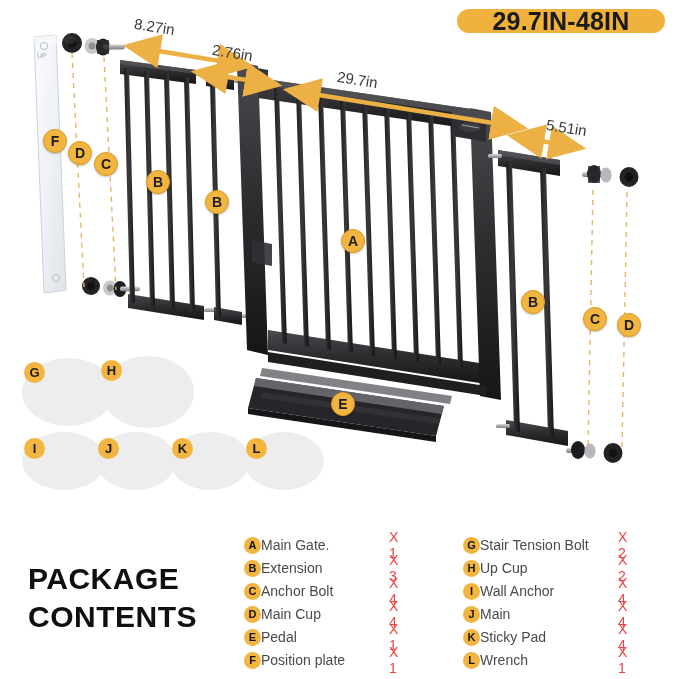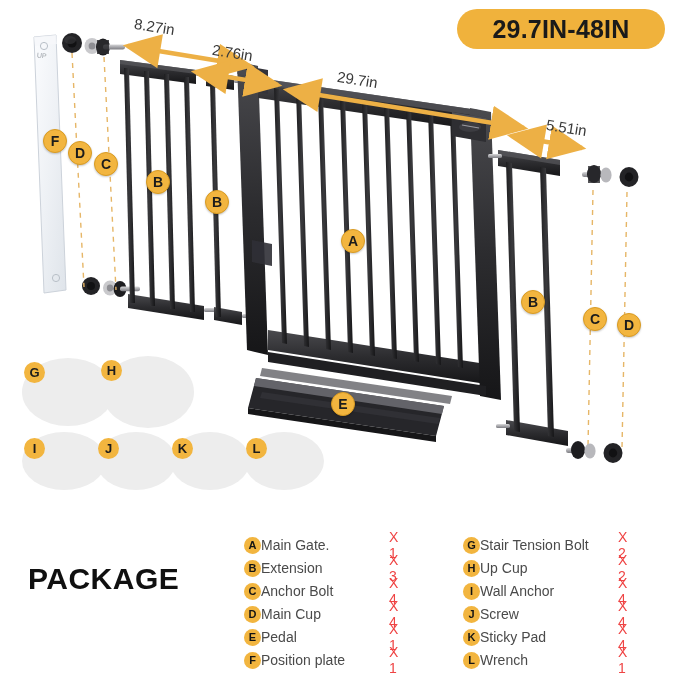--- a/index.html
+++ b/index.html
@@ -1,21 +1,21 @@
 <!DOCTYPE html>
 <html><head>
 <meta charset="utf-8">
 <style>
   html,body{margin:0;padding:0;background:#fff;}
   body{width:679px;height:679px;overflow:hidden;font-family:"Liberation Sans",sans-serif;}
   #stage{position:relative;width:679px;height:679px;background:#ffffff;}
 
   
   .size-pill{
-    position:absolute;left:457px;top:9px;width:208px;height:40px;
+    position:absolute;left:457px;top:9px;width:208px;height:24px;
     background:#F0B23C;border-radius:22px;
     display:flex;align-items:center;justify-content:center;
     font-size:25px;font-weight:bold;color:#1a1a1a;letter-spacing:.2px;
     font-family:"Liberation Sans",sans-serif;
   }
 
   
   .dim-label{
     position:absolute;color:#3a3a3a;font-size:15px;
     font-family:"Liberation Sans",sans-serif;white-space:nowrap;
@@ -365,20 +365,21 @@
 
   <div class="part-badge" style="left:24px;top:362px;">G</div>
   <div class="part-badge" style="left:101px;top:360px;">H</div>
   <div class="part-badge" style="left:24px;top:438px;">I</div>
   <div class="part-badge" style="left:98px;top:438px;">J</div>
   <div class="part-badge" style="left:172px;top:438px;">K</div>
   <div class="part-badge" style="left:246px;top:438px;">L</div>
 
   <div class="pc-title">
     <div>PACKAGE</div>
+    <div>CONTENTS</div>
   </div>
 
   <div class="legend-col" style="left:244px;top:534px;">
     <div class="legend-row">
       <div class="legend-badge">A</div>
       <div class="legend-name">Main Gate.</div>
       <div class="legend-qty" style="left:145px;">X 1</div>
     </div>
     <div class="legend-row">
       <div class="legend-badge">B</div>
@@ -418,21 +419,21 @@
       <div class="legend-name">Up Cup</div>
       <div class="legend-qty" style="left:155px;">X 2</div>
     </div>
     <div class="legend-row">
       <div class="legend-badge">I</div>
       <div class="legend-name">Wall Anchor</div>
       <div class="legend-qty" style="left:155px;">X 4</div>
     </div>
     <div class="legend-row">
       <div class="legend-badge">J</div>
-      <div class="legend-name">Screw</div>
+      <div class="legend-name">Main</div>
       <div class="legend-qty" style="left:155px;">X 4</div>
     </div>
     <div class="legend-row">
       <div class="legend-badge">K</div>
       <div class="legend-name">Sticky Pad</div>
       <div class="legend-qty" style="left:155px;">X 4</div>
     </div>
     <div class="legend-row">
       <div class="legend-badge">L</div>
       <div class="legend-name">Wrench</div>

